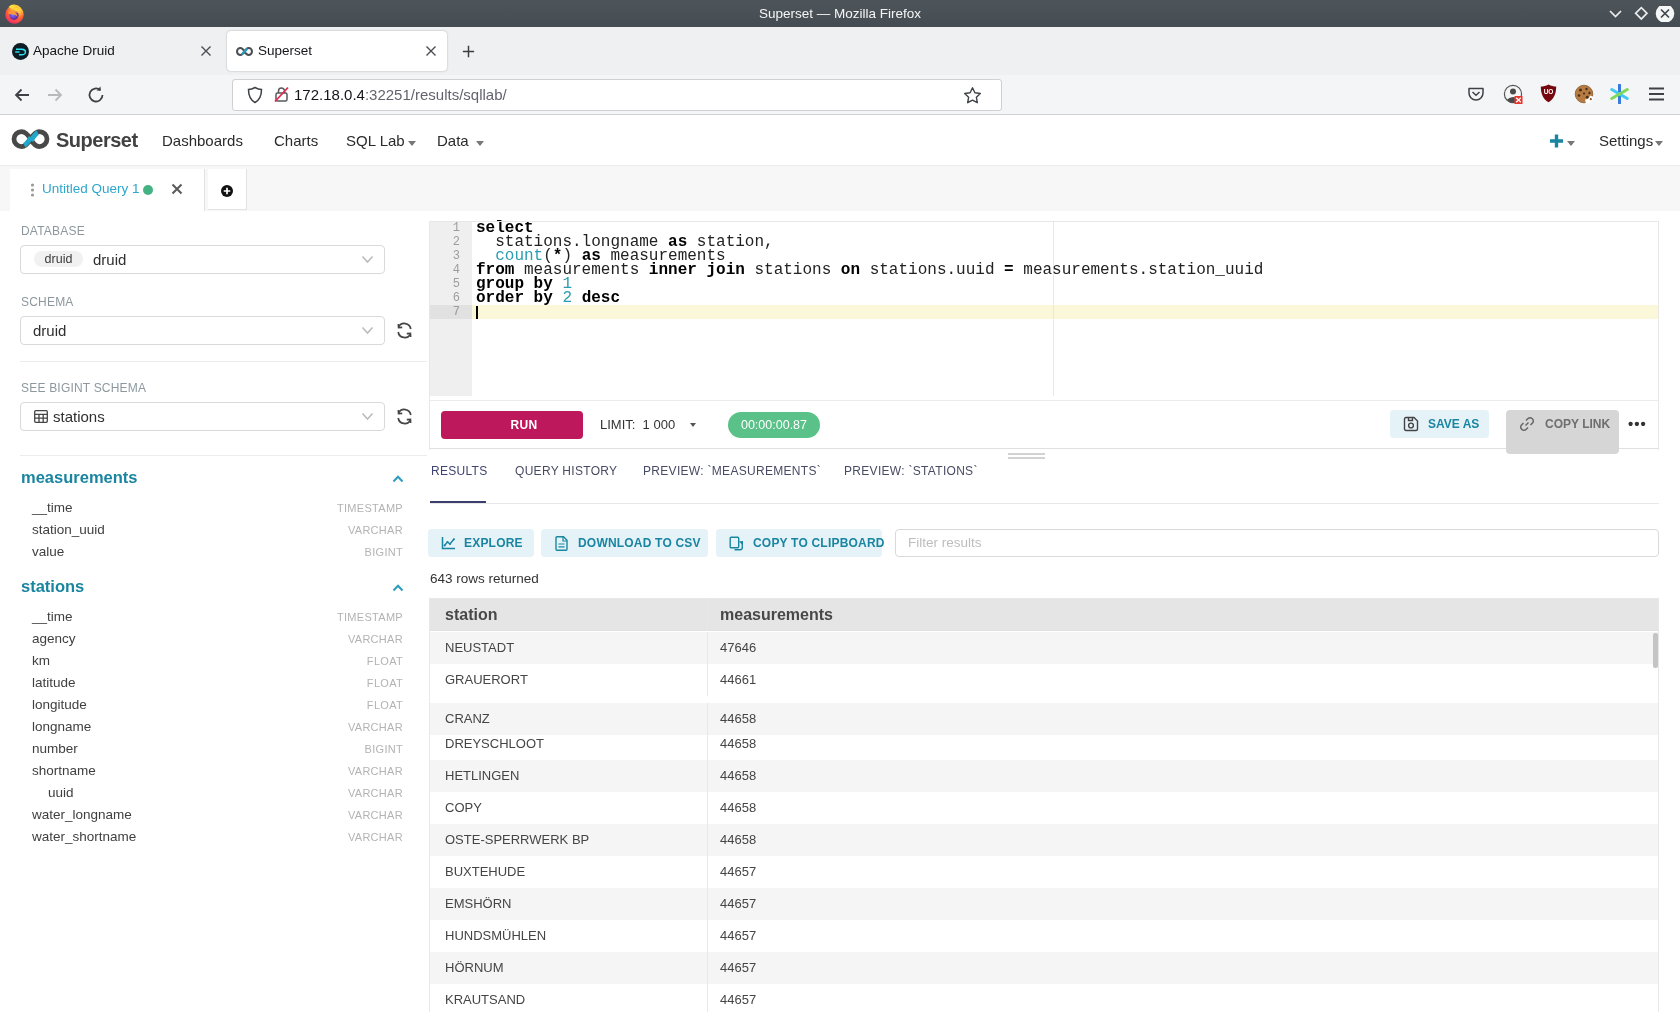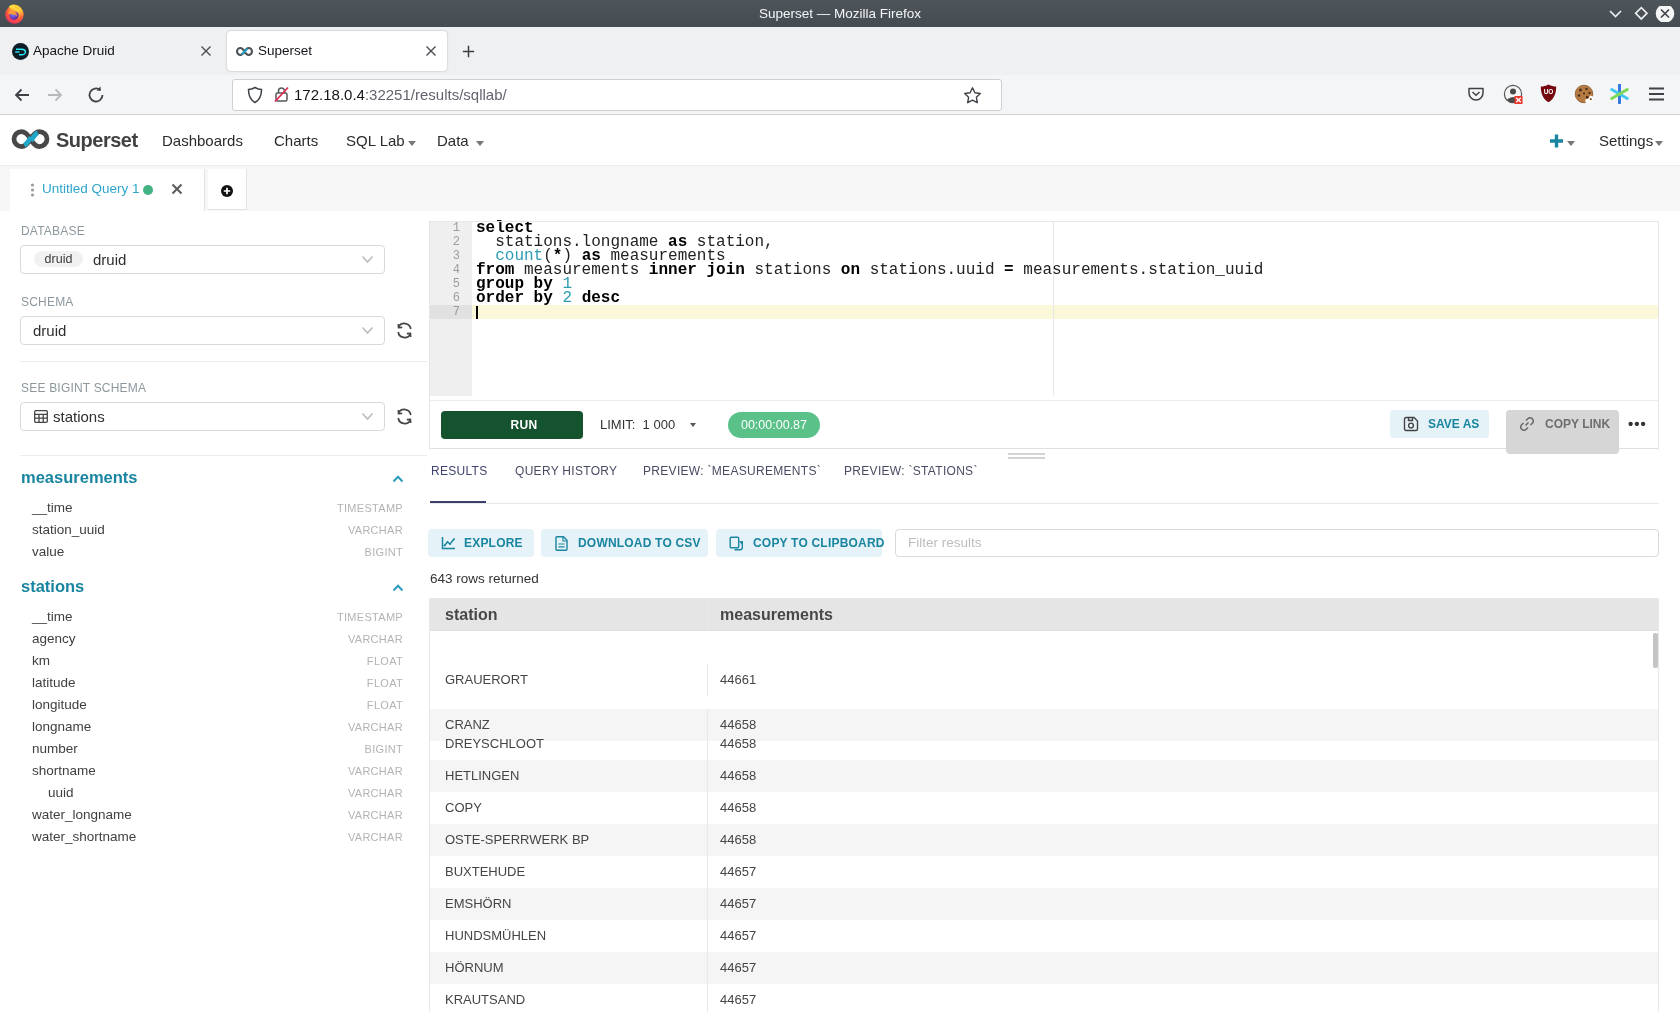--- a/index.html
+++ b/index.html
@@ -67,21 +67,21 @@
   font-size:16px; color:#222; white-space:pre; line-height:14px; }
 .kw { font-weight:bold; color:#000; }
 .cv { color:#2b9cb2; }
 #printmargin { position:absolute; left:1053px; top:222px; width:1px; height:174px; background:#e8e8e8; }
 #cursor { position:absolute; left:476px; top:306px; width:2px; height:13px; background:#000; }
 
 
 #toolbar { position:absolute; left:430px; top:401px; width:1228px; height:48px;
   background:#fff; border-bottom:1px solid #e0e0e0; }
 #runbtn { position:absolute; left:441px; top:411px; width:142px; height:28px;
-  background:#14532d; border-radius:4px; color:#fff; font-size:12px; font-weight:bold;
+  background:#be185d; border-radius:4px; color:#fff; font-size:12px; font-weight:bold;
   text-align:center; line-height:28px; letter-spacing:.4px;padding-left:24px; }
 #limit { position:absolute; left:600px; top:412px; font-size:13px; color:#333; line-height:26px; }
 #limitcaret { position:absolute; left:690px; top:423px; width:0; height:0;
   border-left:3.5px solid transparent; border-right:3.5px solid transparent; border-top:4.5px solid #555; }
 #timer { position:absolute; left:728px; top:412px; width:92px; height:26px;
   background:#5ac189; border-radius:13px; color:#fff; font-size:12.5px;
   text-align:center; line-height:26px; }
 #saveas { position:absolute; left:1390px; top:410px; width:99px; height:28px;
   background:#e5f2f8; border-radius:4px; }
 #saveas span { position:absolute; left:38px; top:0; line-height:28px; color:#1a85a0;
@@ -436,26 +436,31 @@
 </svg>
 <div id="filter">Filter results</div>
 <div id="rowsret">643 rows returned</div>
 
 <div id="resulttable">
   <div id="thead">
     <span class="cell1" style="font-weight:bold; color:#484848;">station</span>
     <span class="cell2" style="font-weight:bold; color:#484848;">measurements</span>
     <span class="cdiv"></span>
   </div>
+  <div class="trow odd" style="top:33px;">
+      <span class="cell1">NEUSTADT</span>
+      <span class="cell2">47646</span>
+      <span class="cdiv"></span>
+    </div>
   <div class="trow" style="top:65px;">
       <span class="cell1">GRAUERORT</span>
       <span class="cell2">44661</span>
       <span class="cdiv"></span>
     </div>
-  <div class="trow odd" style="top:110px;">
+  <div class="trow odd" style="top:104px;">
       <span class="cell1">CRANZ</span>
       <span class="cell2">44658</span>
       <span class="cdiv"></span>
     </div>
   <div class="trow" style="top:129px;">
       <span class="cell1">DREYSCHLOOT</span>
       <span class="cell2">44658</span>
       <span class="cdiv"></span>
     </div>
   <div class="trow odd" style="top:161px;">

